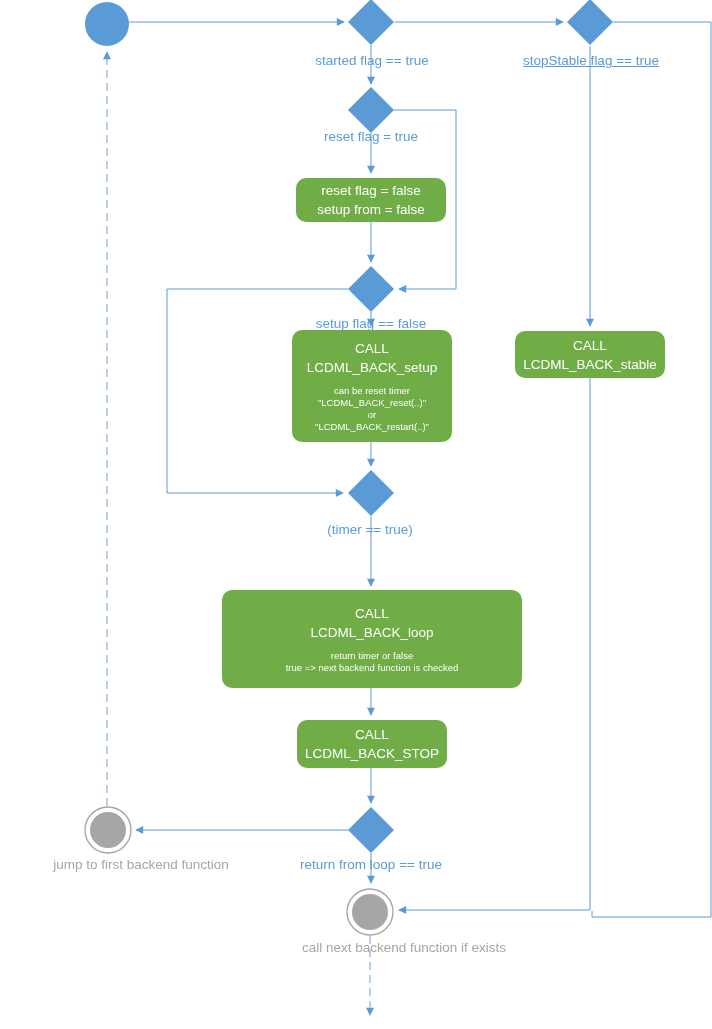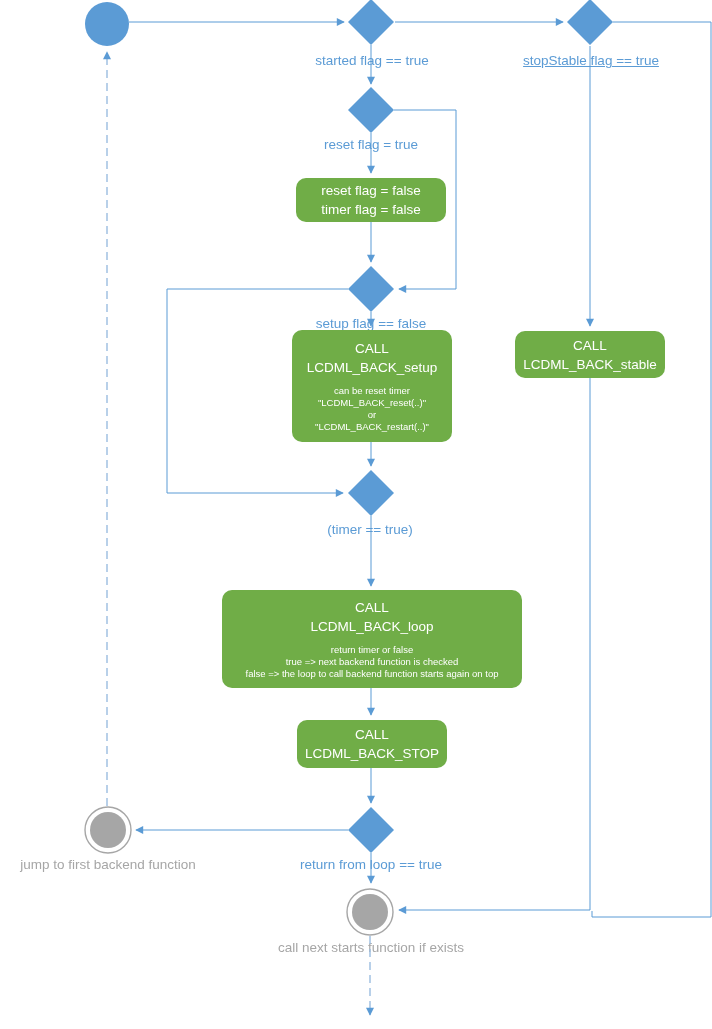--- a/index.html
+++ b/index.html
@@ -3,42 +3,42 @@
 <meta charset="utf-8">
 <style>
   html,body{margin:0;padding:0;background:#fff;}
   .stage{position:relative;width:712px;height:1029px;background:#ffffff;overflow:hidden;
          font-family:"Liberation Sans",sans-serif;}
   .labels{position:absolute;inset:0;z-index:1;}
   svg.wires{position:absolute;inset:0;z-index:2;pointer-events:none;}
   .boxes{position:absolute;inset:0;z-index:3;}
   .lbl{position:absolute;white-space:nowrap;font-size:13.5px;transform:translateX(-50%);}
   .lbl.blue{color:#5b9bd5;}
-  .lbl.gray{color:#a6a6a6;}
+  .lbl.gray{color:#a6a6a6;margin-left:33px;}
   .gbox{position:absolute;background:#70ad47;border-radius:10px;color:#ffffff;
         display:flex;flex-direction:column;justify-content:center;align-items:center;
         }
   .gbox .t{font-size:13.5px;line-height:19px;}
   .gbox .n{font-size:9.5px;line-height:12px;}
   .gbox .gap{height:8px;}
 </style>
 </head>
 <body>
 
 <div class="stage">
 
   <div class="labels">
     <div class="lbl blue" style="left:372px;top:53px;">started flag == true</div>
     <div class="lbl blue" style="left:591px;top:53px;text-decoration:underline;">stopStable flag == true</div>
-    <div class="lbl blue" style="left:371px;top:137px;">reset flag = true</div>
+    <div class="lbl blue" style="left:371px;top:129px;">reset flag = true</div>
     <div class="lbl blue" style="left:371px;top:316px;">setup flag == false</div>
     <div class="lbl blue" style="left:370px;top:522px;text-align:right;">(timer == true)</div>
     <div class="lbl blue" style="left:371px;top:857px;">return from loop == true</div>
     <div class="lbl gray" style="left:108px;top:857px;">jump to first backend function</div>
-    <div class="lbl gray" style="left:371px;top:940px;">call next starts function if exists</div>
+    <div class="lbl gray" style="left:371px;top:940px;">call next backend function if exists</div>
   </div>
 
   <svg class="wires" width="712" height="1029" viewBox="0 0 712 1029">
     <defs>
       <marker id="arrow" viewBox="0 0 10 10" refX="9" refY="5" markerWidth="9" markerHeight="8" orient="auto-start-reverse" markerUnits="userSpaceOnUse">
         <path d="M0,0 L10,5 L0,10 Z" fill="#5b9bd5"></path>
       </marker>
     </defs>
 
     <g stroke="#5b9bd5" stroke-width="1" fill="none">
@@ -82,21 +82,21 @@
     <g>
       <circle cx="370" cy="912" r="23" fill="#ffffff" stroke="#a6a6a6" stroke-width="1.4"></circle>
       <circle cx="370" cy="912" r="18" fill="#a6a6a6"></circle>
     </g>
   </svg>
 
   <div class="boxes">
 
     <div class="gbox" style="left:296px;top:178px;width:150px;height:44px;">
       <div class="t">reset flag = false</div>
-      <div class="t">timer flag = false</div>
+      <div class="t">setup from = false</div>
     </div>
 
     <div class="gbox" style="left:292px;top:330px;width:160px;height:112px;">
       <div class="t">CALL</div>
       <div class="t">LCDML_BACK_setup</div>
       <div class="gap"></div>
       <div class="n">can be reset timer</div>
       <div class="n">"LCDML_BACK_reset(..)"</div>
       <div class="n">or</div>
       <div class="n">"LCDML_BACK_restart(..)"</div>
@@ -106,21 +106,20 @@
       <div class="t">CALL</div>
       <div class="t">LCDML_BACK_stable</div>
     </div>
 
     <div class="gbox" style="left:222px;top:590px;width:300px;height:98px;">
       <div class="t">CALL</div>
       <div class="t">LCDML_BACK_loop</div>
       <div class="gap"></div>
       <div class="n">return timer or false</div>
       <div class="n">true =&gt; next backend function is checked</div>
-      <div class="n">false =&gt; the loop to call backend function starts again on top</div>
     </div>
 
     <div class="gbox" style="left:297px;top:720px;width:150px;height:48px;">
       <div class="t">CALL</div>
       <div class="t">LCDML_BACK_STOP</div>
     </div>
 
   </div>
 </div>
 

